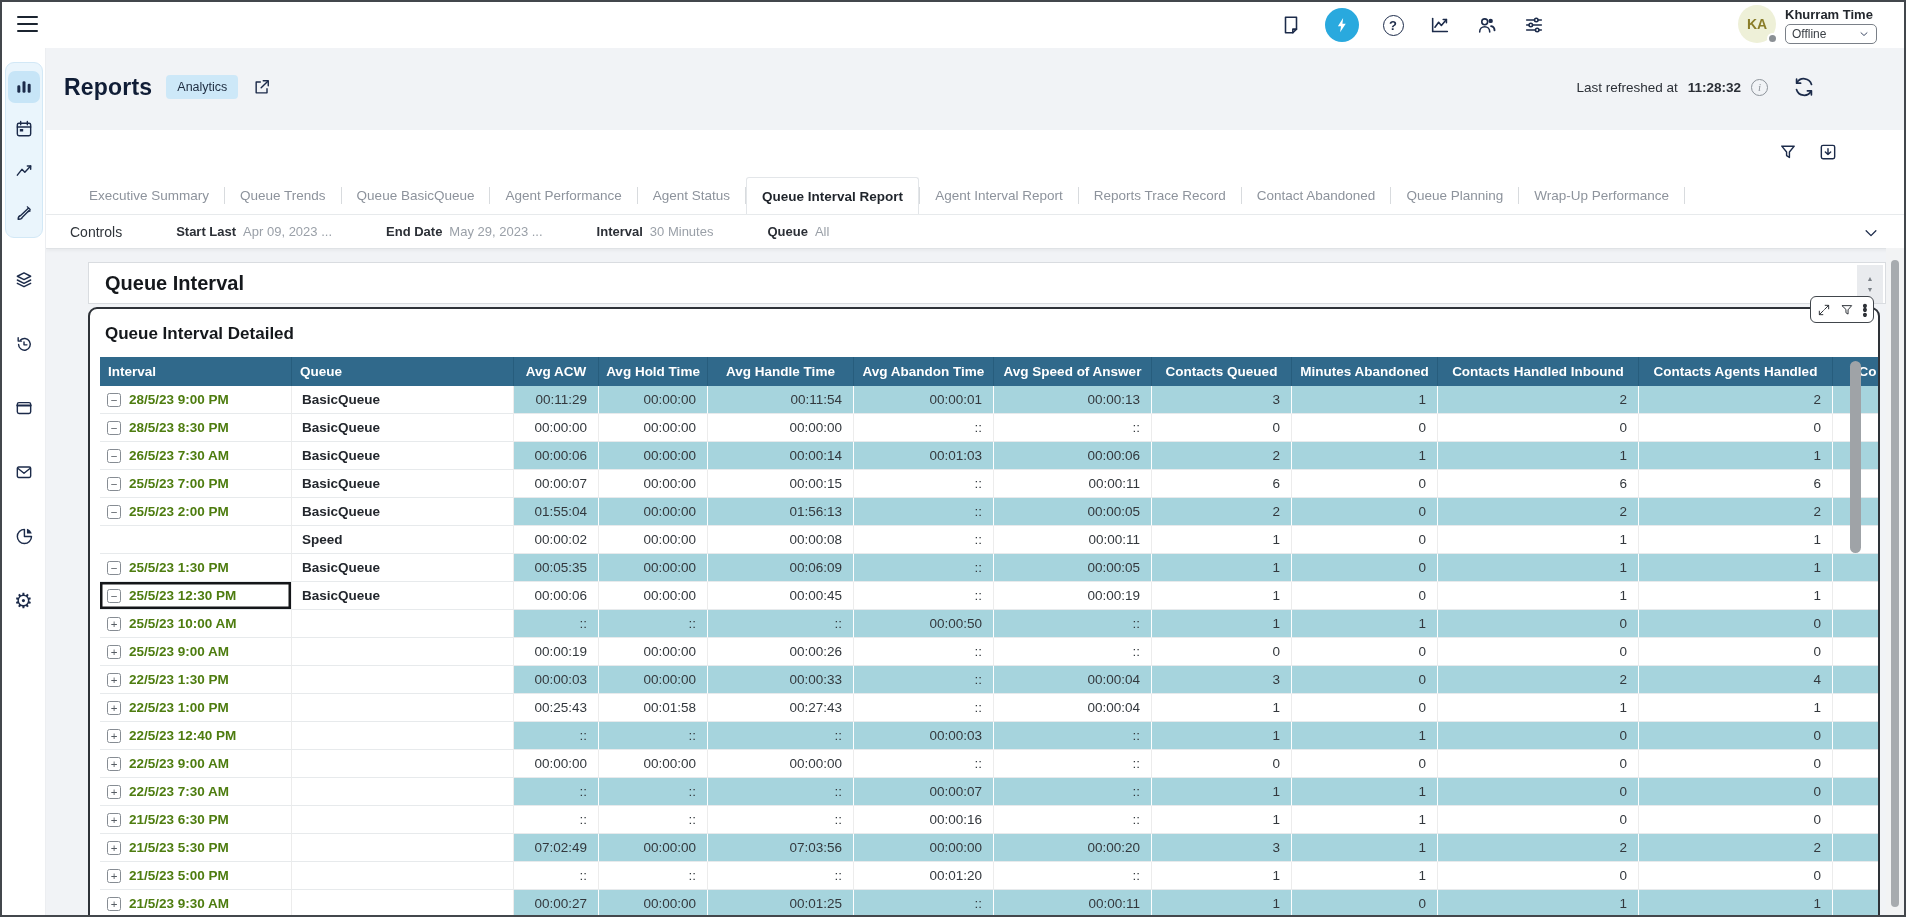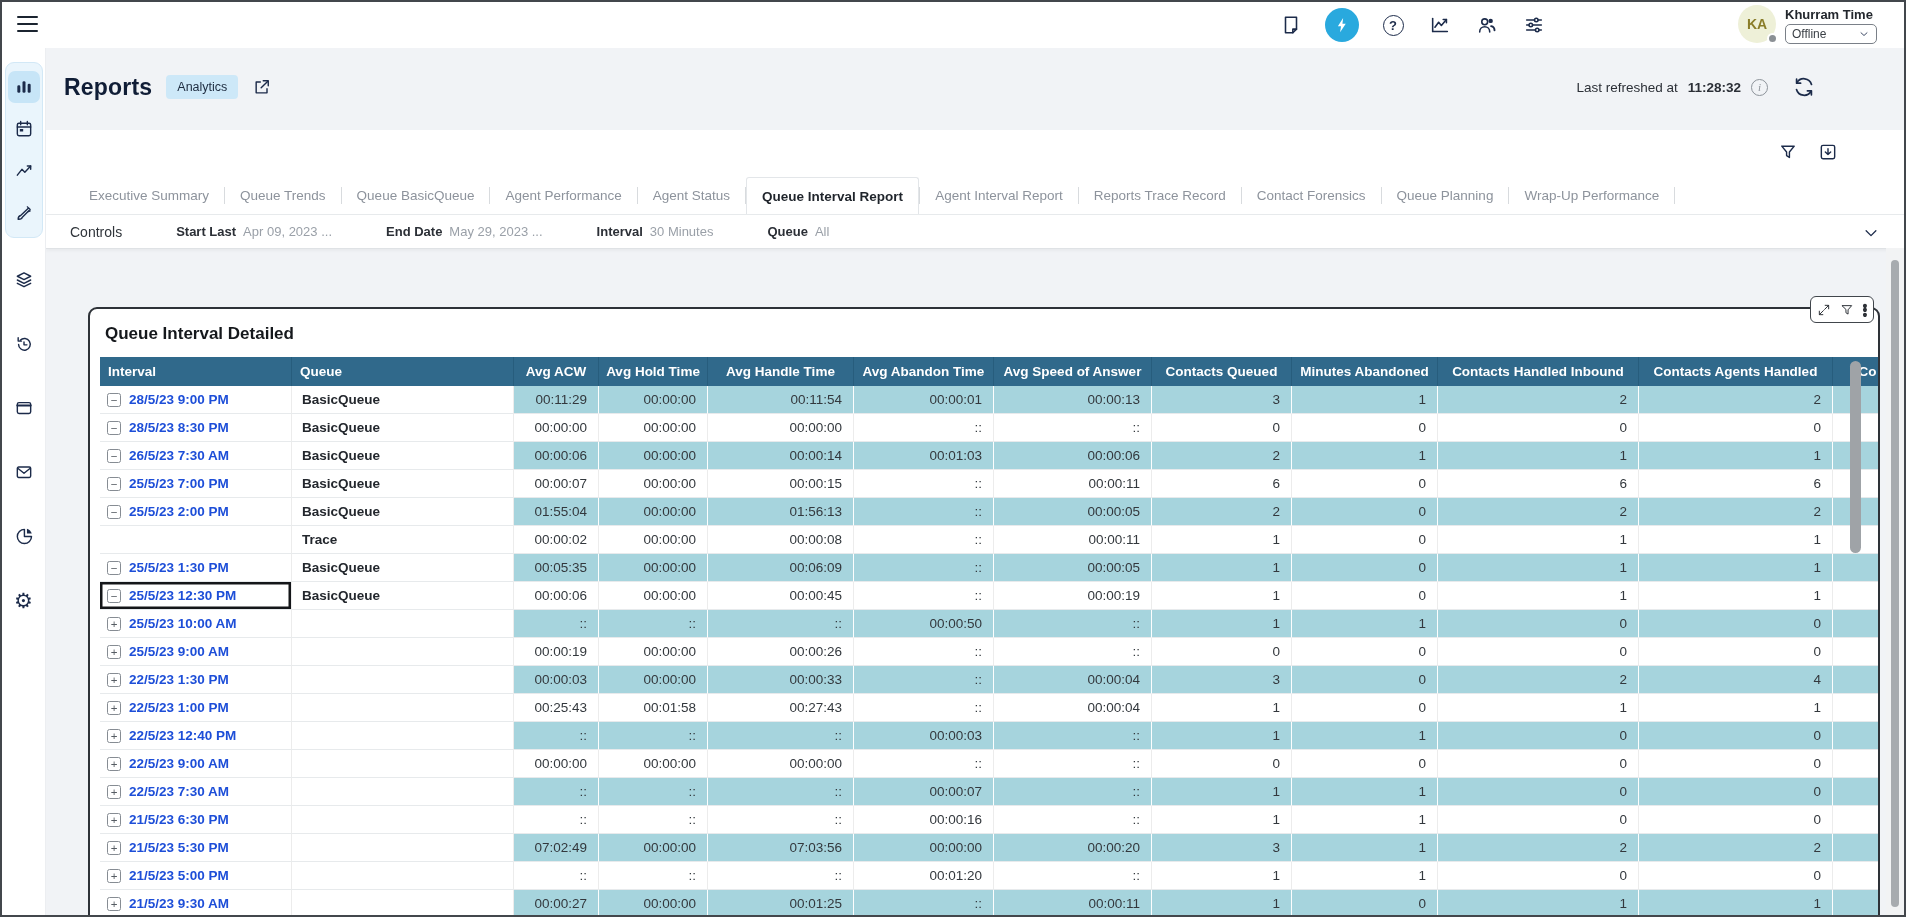--- a/index.html
+++ b/index.html
@@ -93,21 +93,21 @@
   border-right:1px solid #275d7d; padding:0 8px; white-space:nowrap; overflow:hidden; cursor:pointer; }
 .th.center { justify-content:center; }
 .tr { display:flex; height:28px; }
 .td { font-size:13.5px; display:flex; align-items:center; border-bottom:1px solid #e7eaec;
   white-space:nowrap; overflow:hidden; cursor:default; }
 .td.plain { background:#fff; border-right:1px solid #ececec; }
 .td.stripe { background:#a6d4dd; border-right:1px solid #fdfefe; }
 .td.metric { justify-content:flex-end; padding-right:11px; color:#33383d; }
 .td.ivl { padding-left:7px; gap:8px; }
 .td.q { padding-left:10px; font-weight:bold; color:#23272d; }
-.ivl-label { font-weight:bold; color:#1d4ed8; }
+.ivl-label { font-weight:bold; color:#4d7c0f; }
 .td.selected { box-shadow:inset 0 0 0 2.5px #141619; }
 .expand-box { width:14px; height:14px; min-width:14px; border:1px solid #868c93; border-radius:2.5px;
   color:#565c63; font-size:11.5px; line-height:12px; text-align:center; cursor:pointer; background:#fff; }
 .table-vscroll { position:absolute; right:17px; top:52px; width:11px; height:192px; background:#9fa3a7;
   border-radius:6px; cursor:grab; }
 
 .page-scroll-track { position:absolute; right:0; top:200px; bottom:0; width:18px; background:#f2f3f4; }
 .page-scroll-thumb { position:absolute; right:5px; top:212px; bottom:8px; width:8px; background:#a7abaf;
   border-radius:4px; cursor:grab; }
 </style>
@@ -292,21 +292,21 @@
         <div class="tab">Agent Performance</div>
         <div class="tab-sep"></div>
         <div class="tab">Agent Status</div>
         <div class="tab-sep"></div>
         <div class="tab active">Queue Interval Report</div>
         <div class="tab-sep"></div>
         <div class="tab">Agent Interval Report</div>
         <div class="tab-sep"></div>
         <div class="tab">Reports Trace Record</div>
         <div class="tab-sep"></div>
-        <div class="tab">Contact Forensics</div>
+        <div class="tab">Contact Abandoned</div>
         <div class="tab-sep"></div>
         <div class="tab">Queue Planning</div>
         <div class="tab-sep"></div>
         <div class="tab">Wrap-Up Performance</div>
         <div class="tab-sep"></div>
       </div>
     <div class="controls-row">
       <span class="controls-label">Controls</span>
       <span id="ctrl-items" style="display:flex;gap:54px;">
           <div class="ctrl-item">
@@ -325,20 +325,27 @@
             <span class="lbl">Queue</span>
             <span class="val">All</span>
           </div>
         </span>
       <svg class="ic controls-chev" width="18" height="18" viewBox="0 0 24 24">
           <path d="M5.5 9 12 15.5 18.5 9"></path>
         </svg>
     </div>
   </div>
 
+  <div class="queue-bar">
+    <span class="section-title">Queue Interval</span>
+    <div class="spinner">
+      <span>▲</span>
+      <span>▼</span>
+    </div>
+  </div>
 
   <div class="panel">
     <div class="float-toolbar">
       <svg class="ic" width="14" height="14" viewBox="0 0 24 24" style="stroke:#2e3238">
           <path d="M14 4h6v6M20 4l-7 7M10 20H4v-6M4 20l7-7"></path>
         </svg>
       <svg class="ic" width="14" height="14" viewBox="0 0 24 24" style="stroke:#2e3238">
           <path d="M4 4.5h16l-6.2 7.2v7.3l-3.6-2.3v-5z"></path>
         </svg>
       <span class="kebab">
@@ -447,21 +454,21 @@
             <div class="td metric stripe" style="width: 146px; min-width: 146px;">0</div>
             <div class="td metric stripe" style="width: 201px; min-width: 201px;">2</div>
             <div class="td metric stripe" style="width: 194px; min-width: 194px;">2</div>
             <div class="td metric stripe" style="width: 70px; min-width: 70px;"></div>
           </div>
           <div class="tr">
             <div class="td ivl plain" style="width: 192px; min-width: 192px;">
               <div class="" style="width: 14px; min-width: 14px;"></div>
               <span class="ivl-label"></span>
             </div>
-            <div class="td q plain" style="width: 222px; min-width: 222px;">Trace</div>
+            <div class="td q plain" style="width: 222px; min-width: 222px;">Speed</div>
             <div class="td metric plain" style="width: 85px; min-width: 85px;">00:00:02</div>
             <div class="td metric plain" style="width: 109px; min-width: 109px;">00:00:00</div>
             <div class="td metric plain" style="width: 146px; min-width: 146px;">00:00:08</div>
             <div class="td metric plain" style="width: 140px; min-width: 140px;">::</div>
             <div class="td metric plain" style="width: 158px; min-width: 158px;">00:00:11</div>
             <div class="td metric plain" style="width: 140px; min-width: 140px;">1</div>
             <div class="td metric plain" style="width: 146px; min-width: 146px;">0</div>
             <div class="td metric plain" style="width: 201px; min-width: 201px;">1</div>
             <div class="td metric plain" style="width: 194px; min-width: 194px;">1</div>
             <div class="td metric plain" style="width: 70px; min-width: 70px;"></div>

